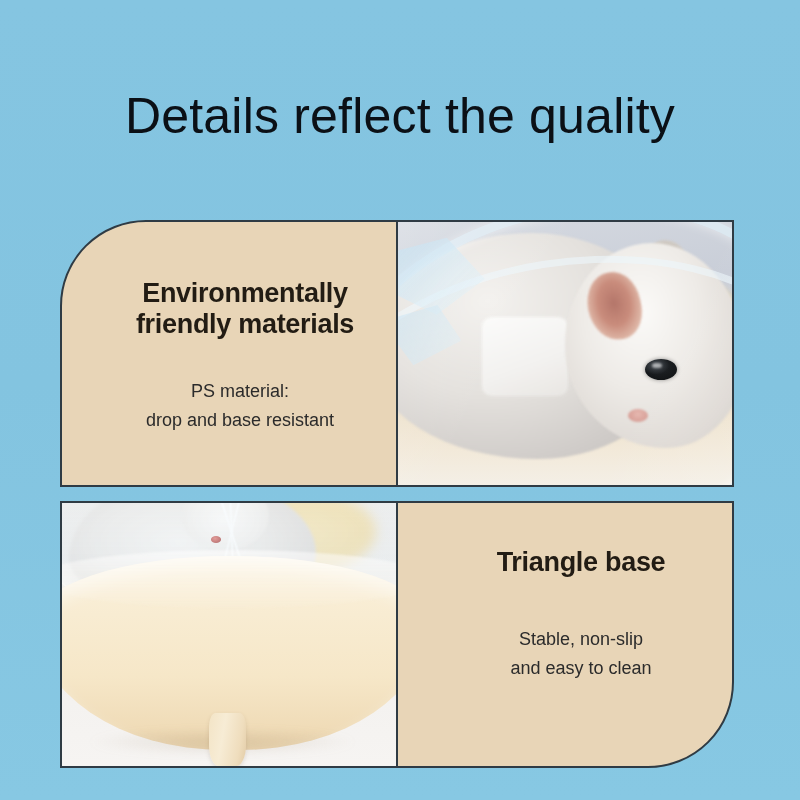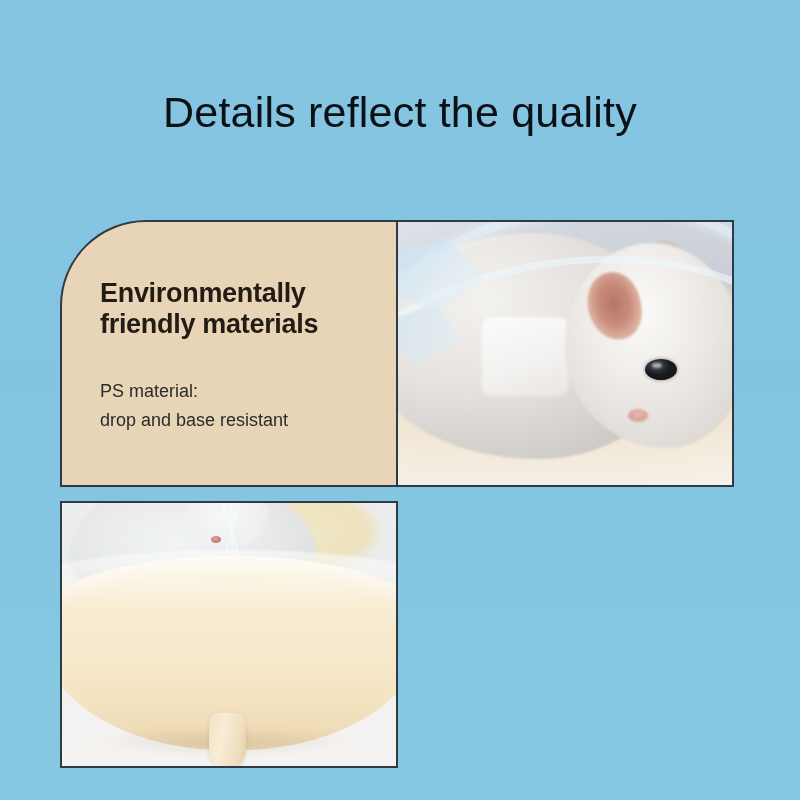--- a/index.html
+++ b/index.html
@@ -17,34 +17,35 @@
     position: relative;
   }
 
   
   .page-title {
     position: absolute;
     left: 0;
     top: 88px;
     width: 800px;
     text-align: center;
-    font-size: 43px;
+    font-size: 50px;
     font-weight: 400;
     letter-spacing: 0.2px;
     color: #0b1016;
     line-height: 1.15;
   }
 
   
   .feature-grid {
     position: absolute;
     left: 60px;
     top: 220px;
     width: 676px;
     height: 549px;
+    text-align: center;
   }
 
   .grid-row {
     position: absolute;
     left: 0;
     width: 676px;
     height: 267px;
     display: flex;
   }
   .grid-row.row-top    { top: 0px; }
@@ -313,16 +314,21 @@
       <div class="pb-face"></div>
       <div class="pb-whiskers"></div>
       <div class="pb-eye"></div>
       <div class="pb-lid"></div>
       <div class="pb-bowl"></div>
       <div class="pb-bowl-rim"></div>
       <div class="pb-shadow"></div>
       <div class="pb-leg"></div>
     </div>
 
+    <div class="cell cell-right panel-info corner-br panel-br">
+      <div class="panel-heading">Triangle base</div>
+      <div class="panel-body">Stable, non-slip
+and easy to clean</div>
+    </div>
 
   </div>
 
 </div>
 
 </body></html>

